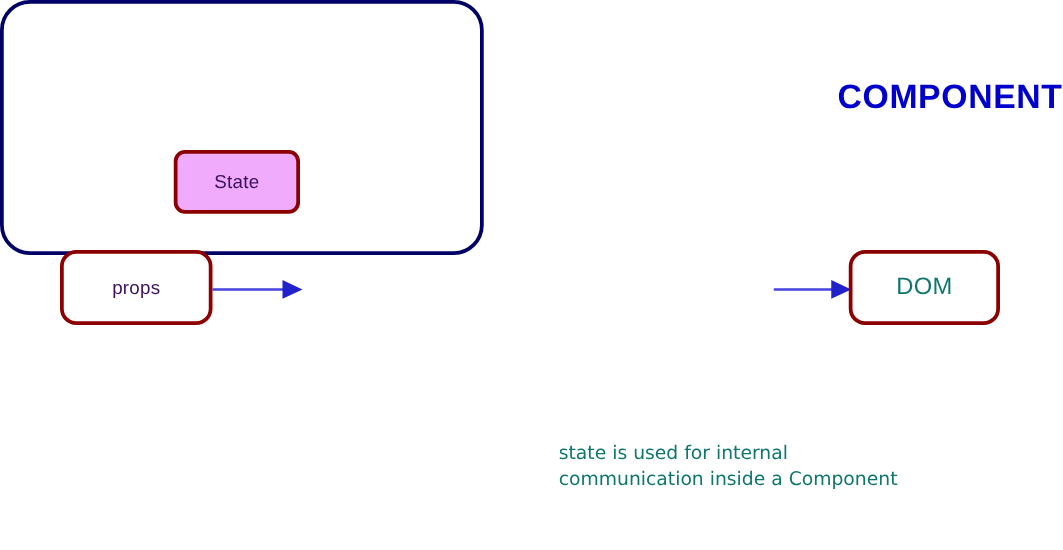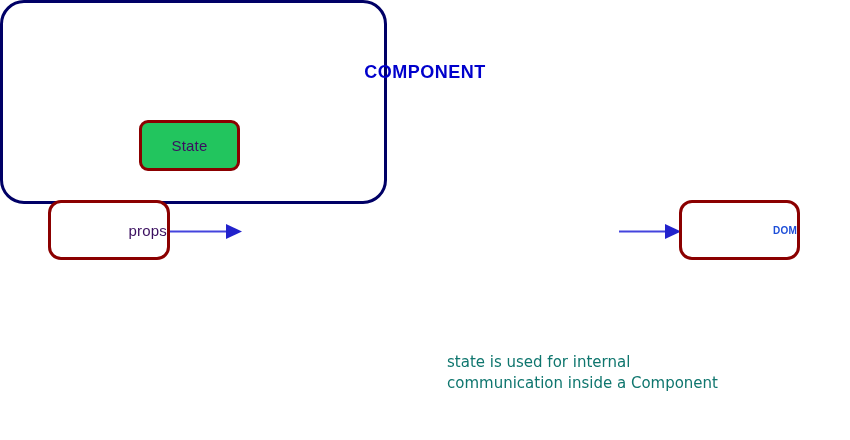--- a/index.html
+++ b/index.html
@@ -23,21 +23,21 @@
     height: 440px;
   }
 
   
   .node {
     position: absolute;
     box-sizing: border-box;
     background: #ffffff;
     display: flex;
     align-items: center;
-    justify-content: flex-end;
+    justify-content: center;
     text-align: center;
   }
 
   
   #props-node {
     left: 48px;
     top: 200px;
     width: 122px;
     height: 60px;
     border: 3px solid #8B0000;
@@ -54,62 +54,61 @@
   #dom-node {
     left: 679px;
     top: 200px;
     width: 121px;
     height: 60px;
     border: 3px solid #8B0000;
     border-radius: 13px;
   }
   #dom-node .node-label {
     font-family: "Liberation Sans", sans-serif;
-    font-size: 10px;
-    color: #1d4ed8;
+    font-size: 19px;
+    color: #0f766e;
     letter-spacing: 0.2px;
-    font-weight: bold;
   }
 
   
   #component-node {
     left: 240px;
     top: 120px;
     width: 381px;
     height: 198px;
     border: 3px solid #000066;
     border-radius: 24px;
     background: #ffffff;
     display: block;
   }
 
   #component-title {
     position: absolute;
     left: 0;
     right: 0;
     top: 62px;
-    text-align: center;
+    text-align: right;
     font-family: "Liberation Sans", sans-serif;
-    font-size: 18px;
+    font-size: 27px;
     font-weight: bold;
     color: #0000CC;
     letter-spacing: 0.5px;
   }
 
   
   #state-node {
     position: absolute;
     left: 139px;
     top: 120px;
     width: 101px;
     height: 51px;
     box-sizing: border-box;
     border: 3px solid #8B0000;
     border-radius: 9px;
-    background: #22c55e;
+    background: #f0abfc;
     display: flex;
     align-items: center;
     justify-content: center;
   }
   #state-node .node-label {
     font-family: "Liberation Sans", sans-serif;
     font-size: 15px;
     color: #3B1060;
     letter-spacing: 0.2px;
   }

